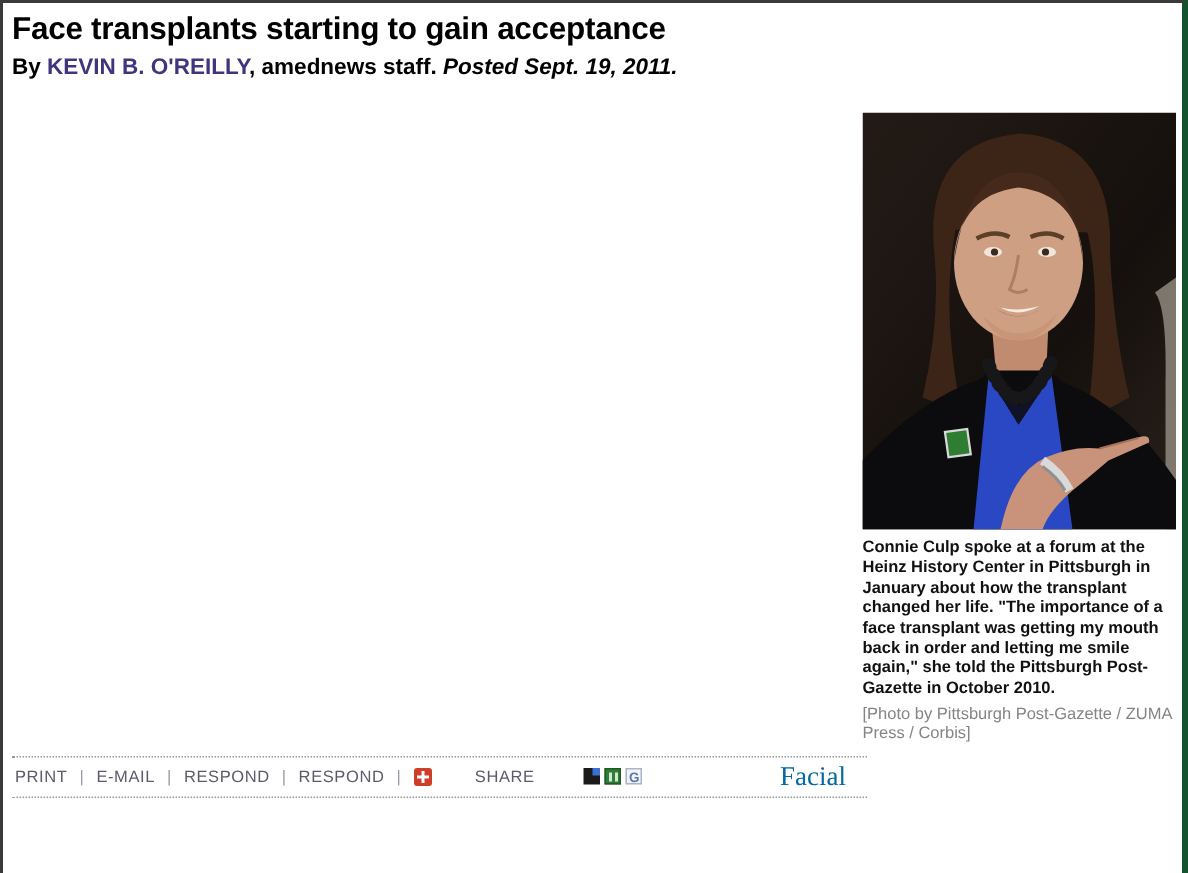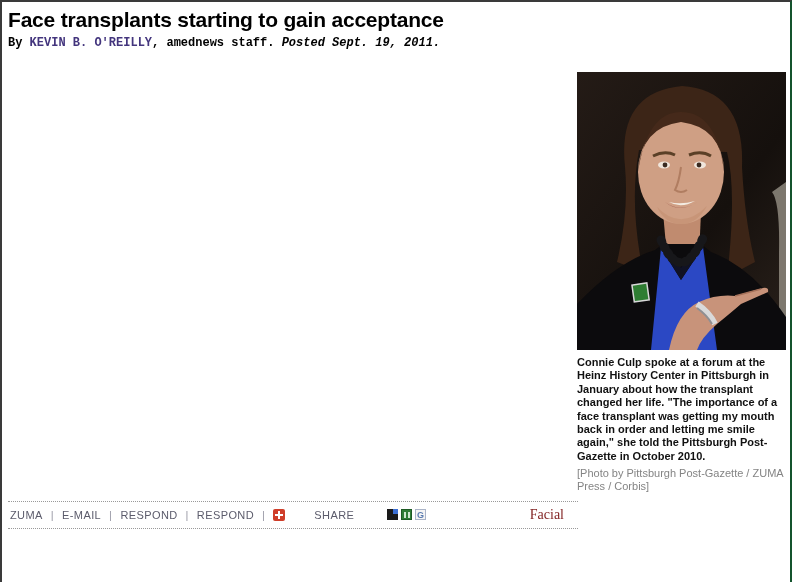--- a/index.html
+++ b/index.html
@@ -3,32 +3,32 @@
 <meta charset="utf-8">
 <style>
   * { box-sizing: border-box; margin: 0; padding: 0; }
   html, body { background: #fff; }
   body { font-family: "Liberation Sans", sans-serif; color: #000; }
   .page {
     position: relative;
     width: 792px; height: 582px;
     border-top: 2px solid #3a3a3a;
     border-left: 2px solid #3a3a3a;
-    border-right: 2px solid #14532d;
+    border-right: 4px solid #14532d;
     background: #fff;
     overflow: hidden;
     padding: 4px 4px 0 6px;
   }
   
   .headline {
     font-size: 21px; font-weight: bold; letter-spacing: -0.2px;
     margin: 2px 0 4px 0; font-family: "Liberation Sans", sans-serif;
   }
   .subhead { font-size: 14px; line-height: 1.22; max-width: 782px; margin-bottom: 12px; }
-  .byline { font-size: 12px; font-weight: bold; margin: 0 0 9px 0; font-family: Liberation Mono, monospace; }
+  .byline { font-size: 15px; font-weight: bold; margin: 0 0 9px 0; }
   .byline .author { color: #43357d; }
   .byline .posted { font-style: italic; }
   
   .content { position: relative; }
   .col-left { float: left; width: 570px; }
   .col-right { float: right; width: 209px; margin-top: 13px; }
   .dotline { border: none; border-top: 1px dotted #999; height: 0; margin: 0; }
   .dot-top { margin-top: 7px; margin-bottom: 0; }
   .dot-bottom { margin-top: 0; }
   
@@ -50,21 +50,21 @@
   .addthis::before { left: 5px; top: 2px; width: 2px; height: 8px; }
   .addthis::after { left: 2px; top: 5px; width: 8px; height: 2px; }
   .mini-icons { display: flex; align-items: center; margin-left: 6px; }
   .ic { width: 11px; height: 11px; margin-left: 3px; position: relative; display: inline-block; }
   .ic-delicious { background: #1a1a1a; }
   .ic-delicious::after { content: ""; position: absolute; right: 0; top: 0; width: 5px; height: 5px; background: #3b6fd4; }
   .ic-digg { background: #2f7d36; border: 1px solid #1d5a24; }
   .ic-digg::before { content: ""; position: absolute; left: 2px; top: 2px; width: 2px; height: 6px; background: #cfe8cf; }
   .ic-digg::after { content: ""; position: absolute; left: 6px; top: 2px; width: 2px; height: 6px; background: #cfe8cf; }
   .ic-google { background: #f4f4f4; border: 1px solid #aab4c8; color: #5a7bb0; font-size: 9px; line-height: 10px; text-align: center; font-weight: bold; }
-  .lead-word { font-family: "Liberation Serif", serif; font-size: 14px; color: #7f1d1d; padding-right: 14px; }
+  .lead-word { font-family: "Liberation Serif", serif; font-size: 18px; color: #0369a1; padding-right: 14px; }
   
   .photo-frame { width: 209px; height: 278px; display: block; }
   .caption { font-size: 11px; font-weight: bold; line-height: 1.22; margin-top: 6px; color: #111; }
   .credit { font-size: 11px; color: #848484; line-height: 1.2; margin-top: 4px; }
   .clear { clear: both; }
 </style>
 </head>
 <body>
 
 <div class="page">
@@ -125,21 +125,21 @@
         <path d="M120 236 Q130 243 135 252" stroke="#8f8f93" stroke-width="2" fill="none"></path>
       </svg>
       <div class="caption">Connie Culp spoke at a forum at the Heinz History Center in Pittsburgh in January about how the transplant changed her life. "The importance of a face transplant was getting my mouth back in order and letting me smile again," she told the Pittsburgh Post-Gazette in October 2010.</div>
       <div class="credit">[Photo by Pittsburgh Post-Gazette / ZUMA Press / Corbis]</div>
     </div>
 
     <div class="col-left">
       <hr class="dotline dot-top">
       <div class="toolbar-row">
         <div class="toolbar">
-            <a>ZUMA</a>
+            <a>PRINT</a>
             <span class="sep">|</span>
             <a>E-MAIL</a>
             <span class="sep">|</span>
             <a>RESPOND</a>
             <span class="sep">|</span>
             <a>RESPOND</a>
             <span class="sep">|</span>
             <span class="share-group">
               <span class="addthis"></span>
               <a>SHARE</a>

